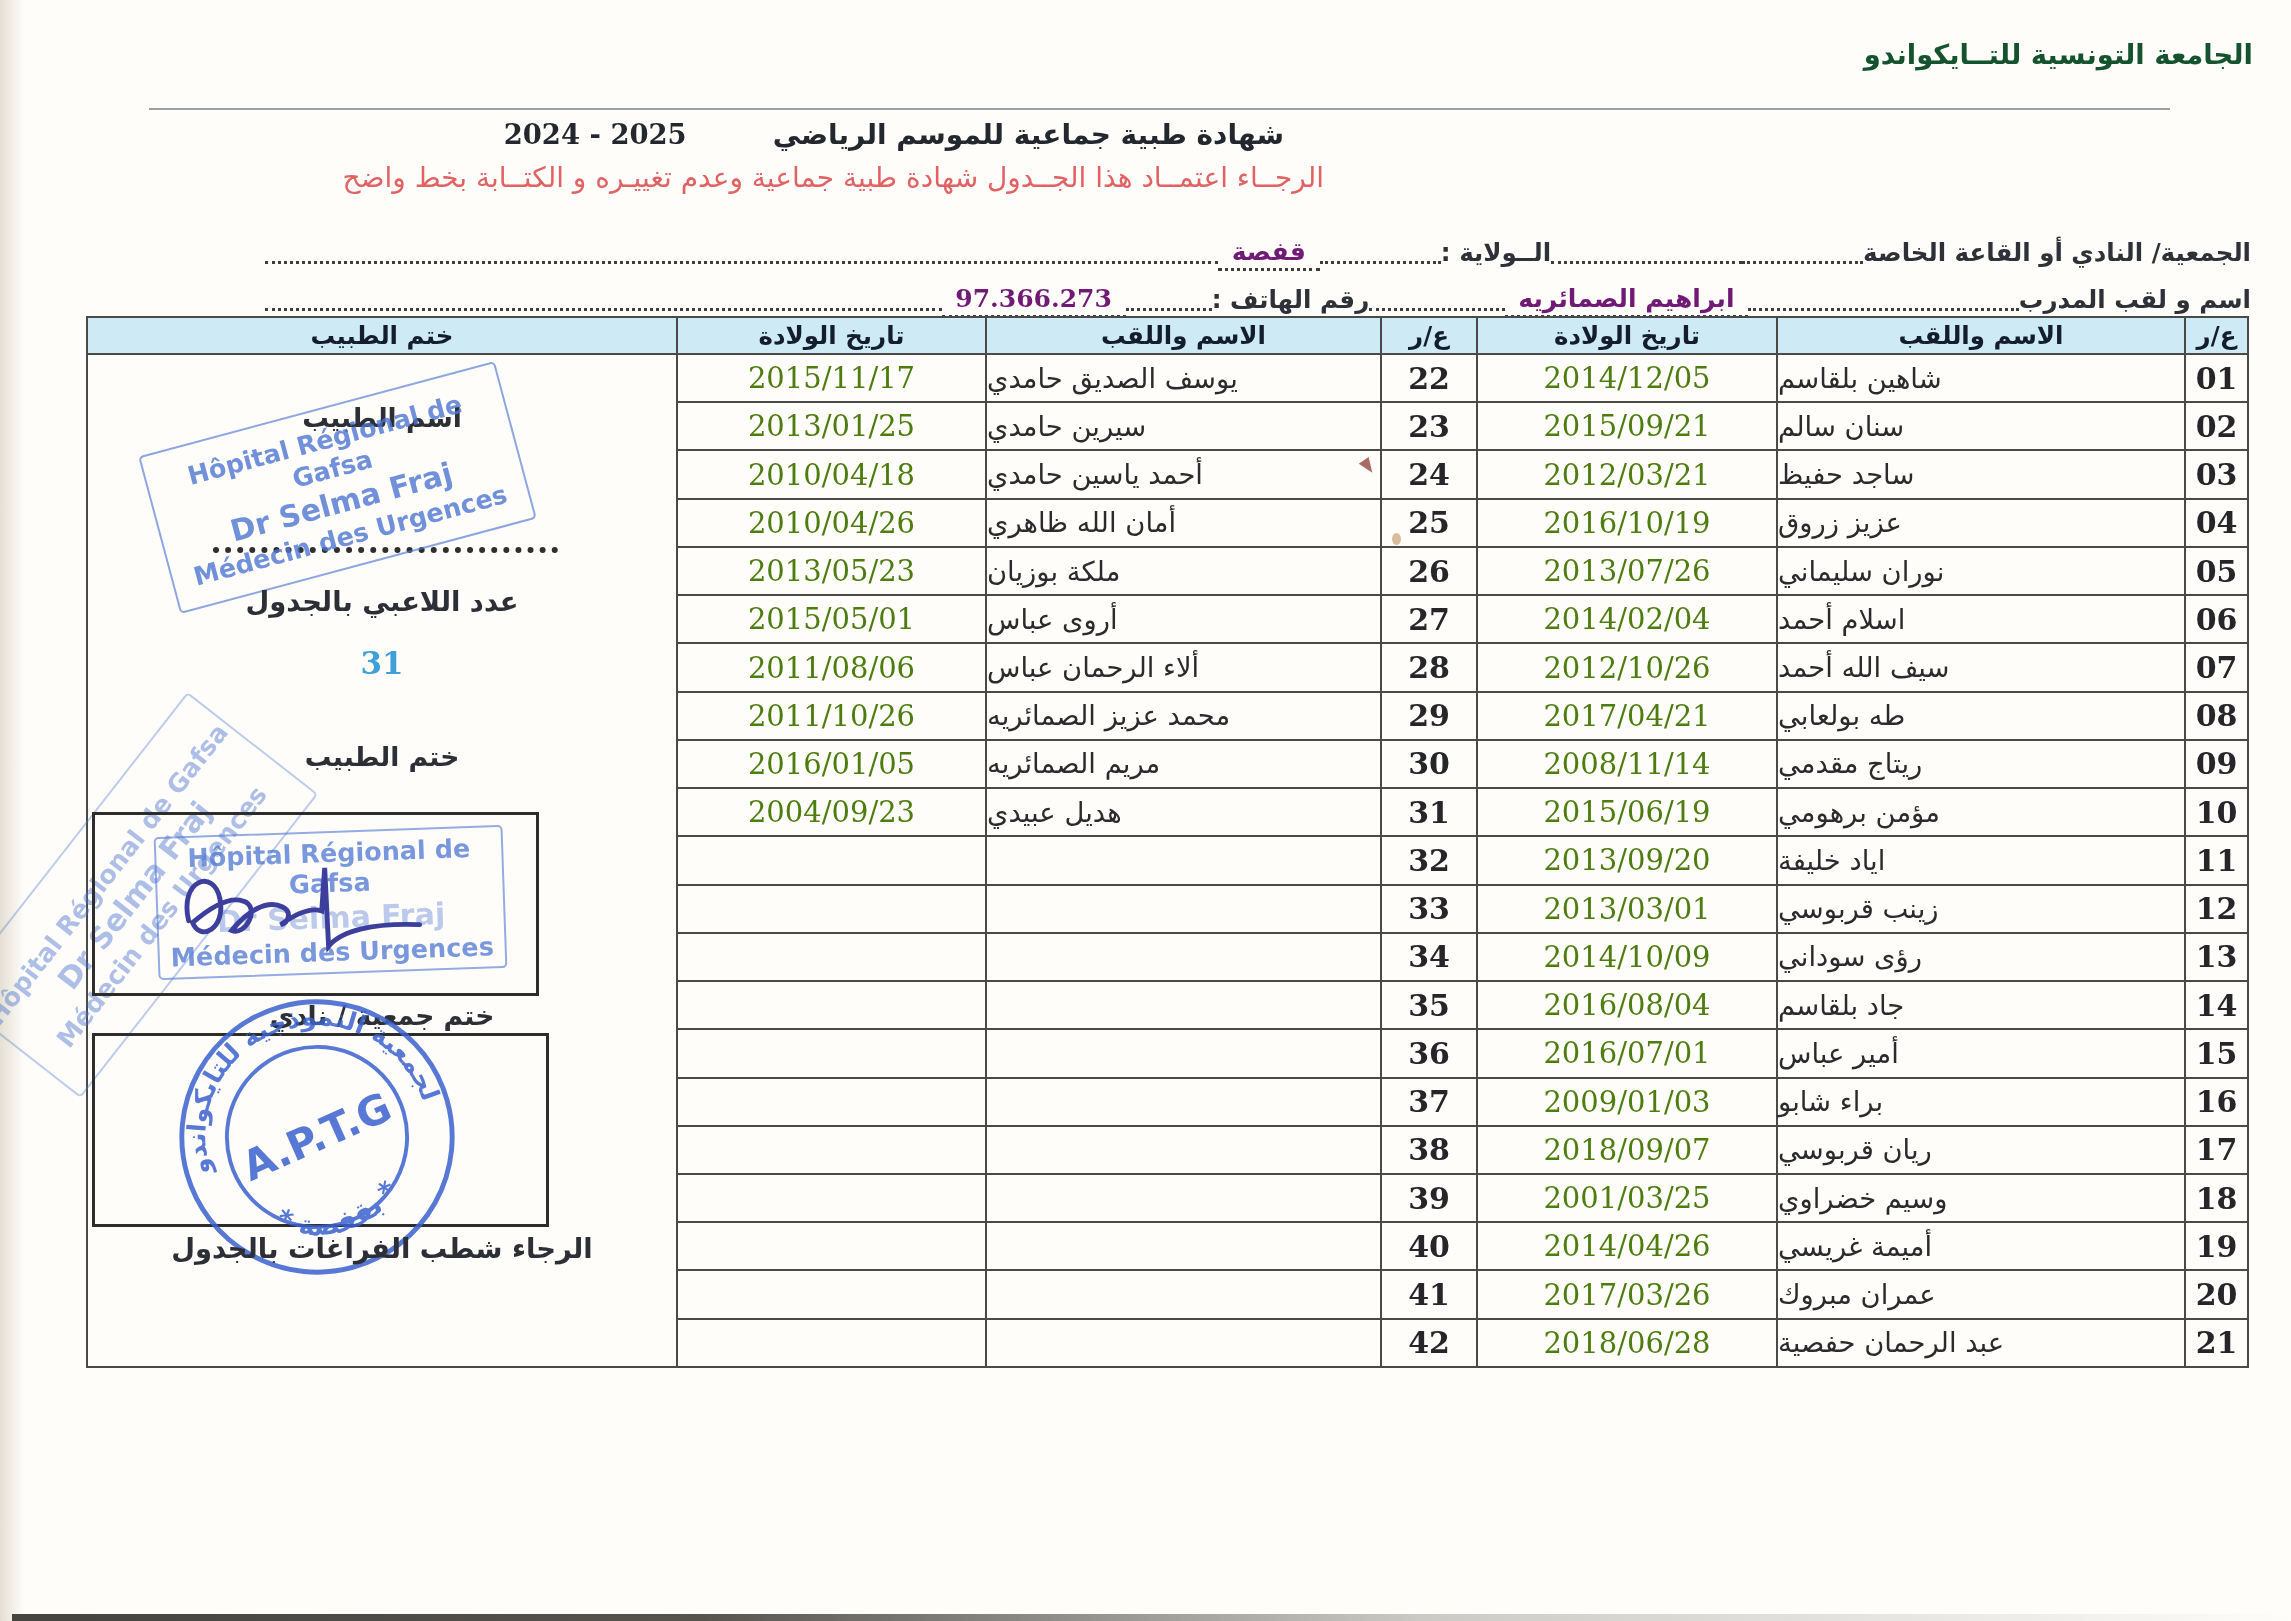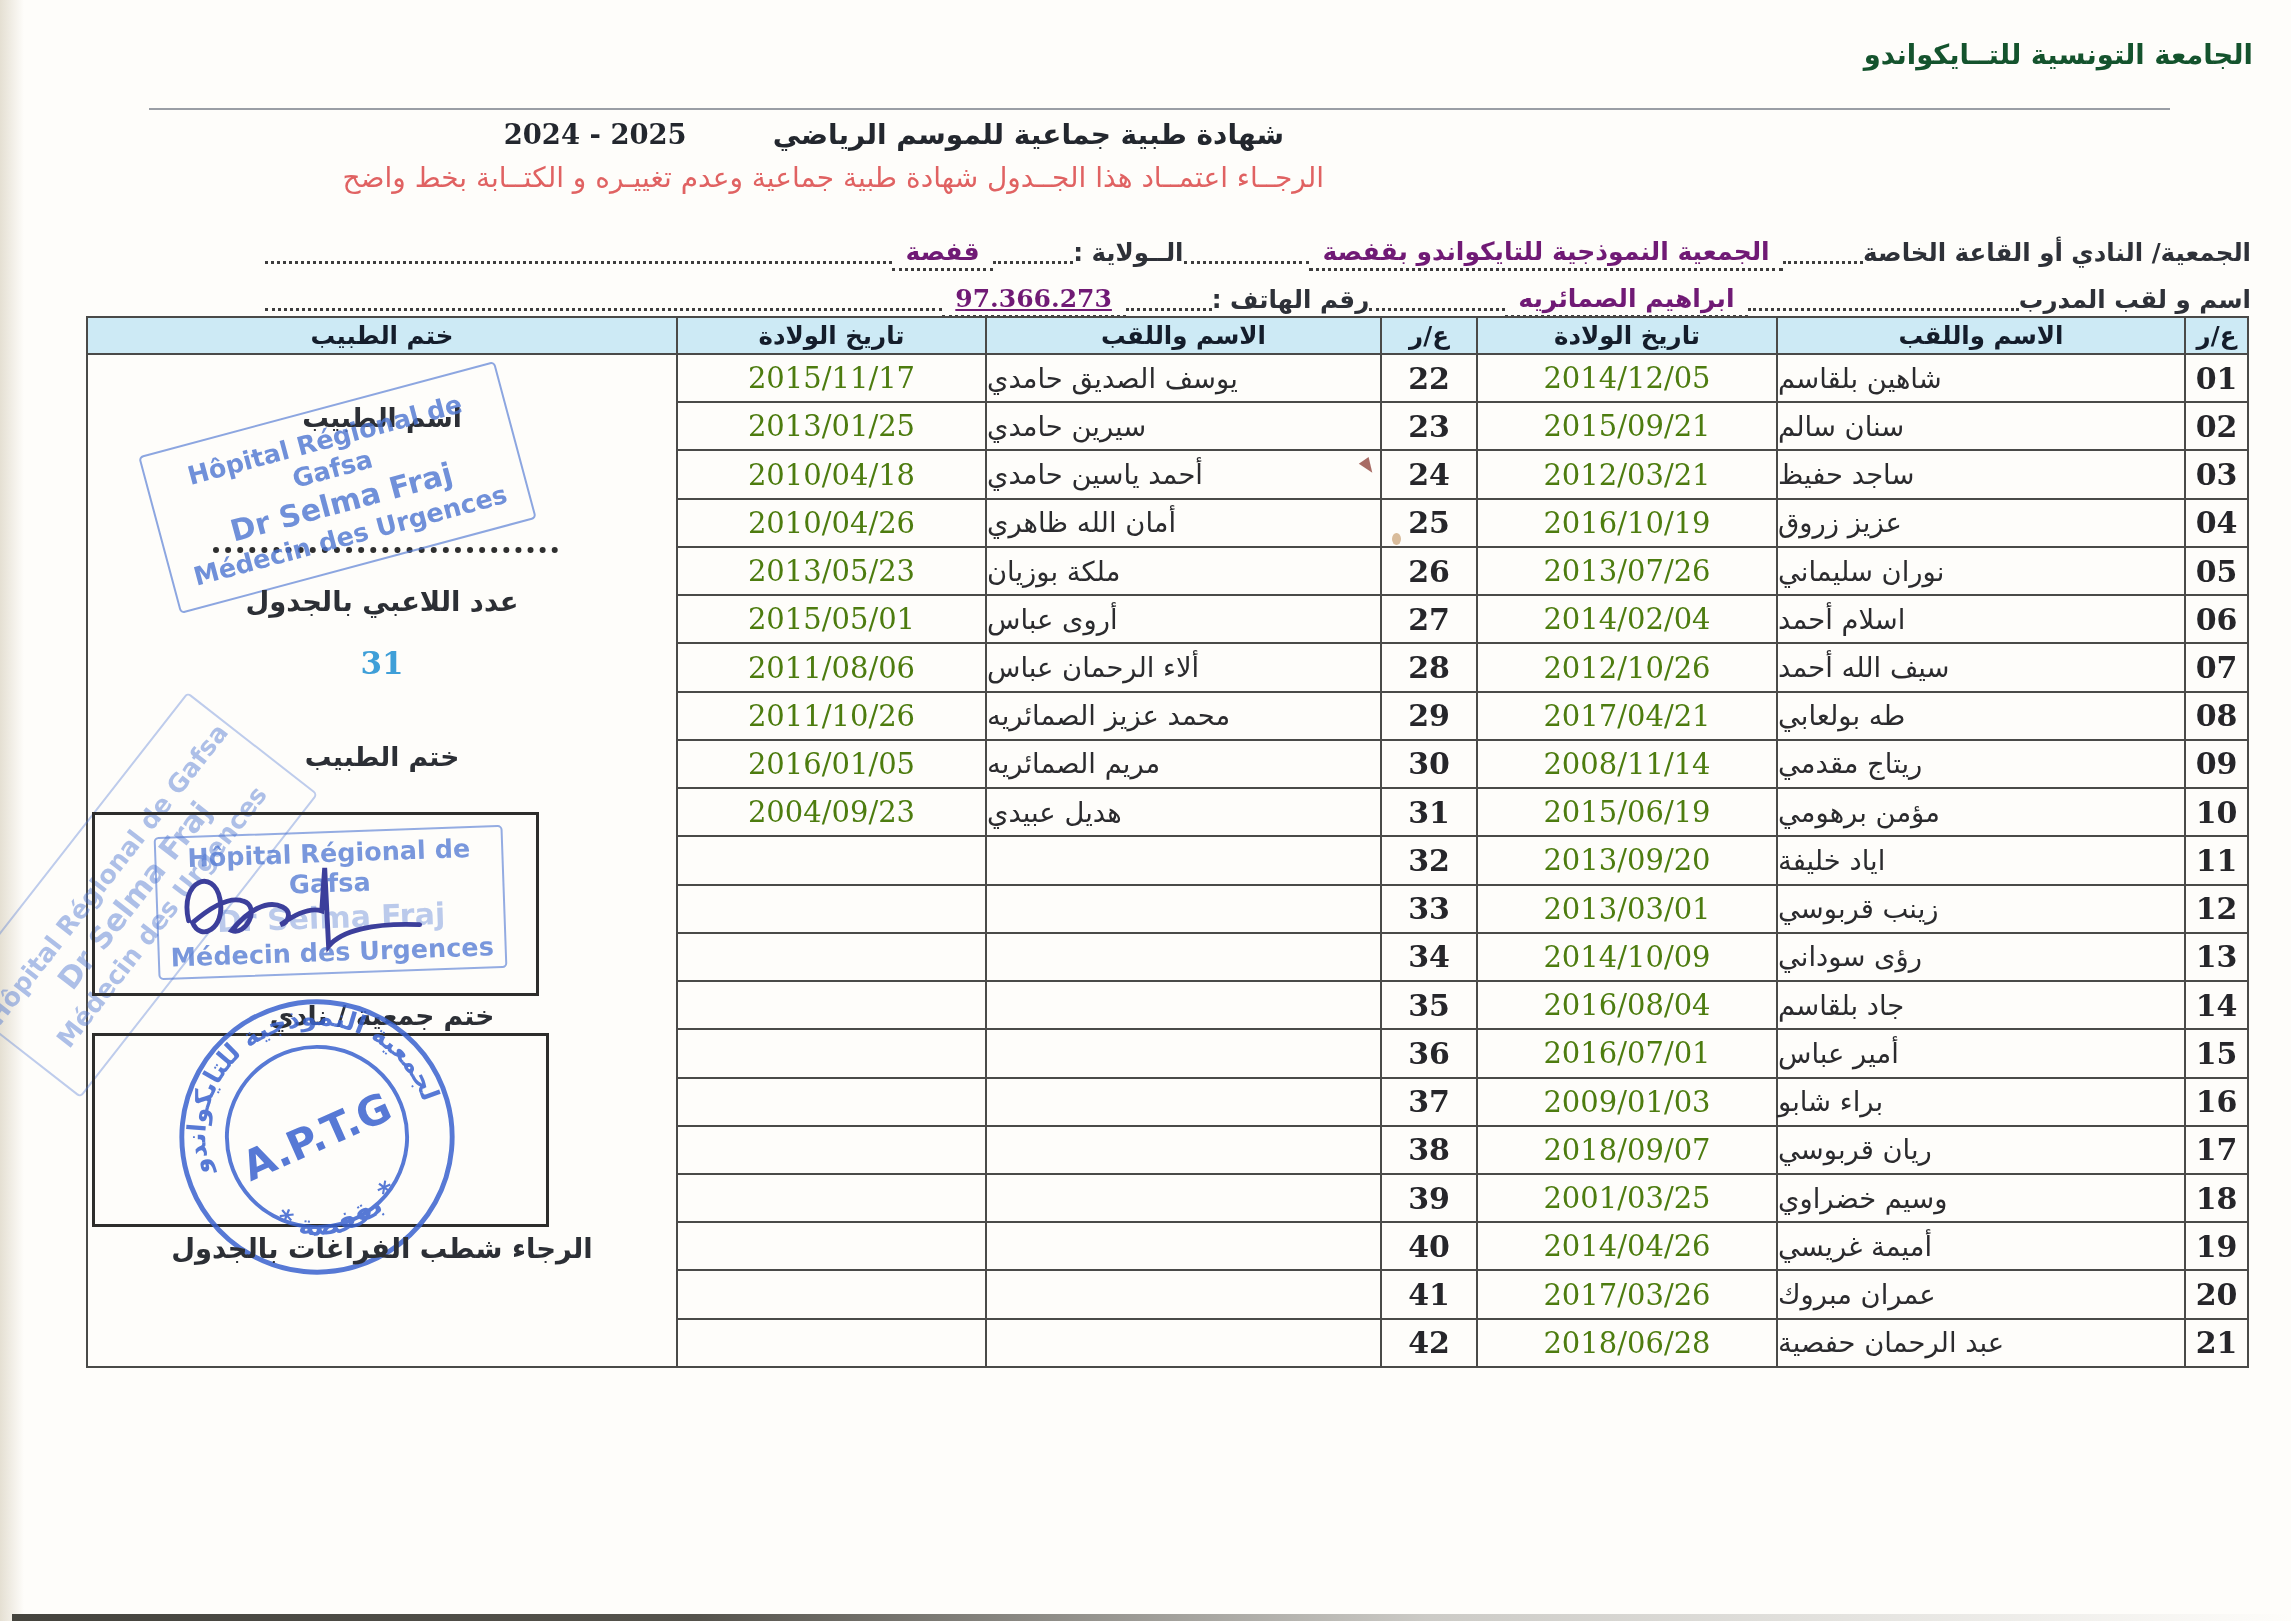--- a/index.html
+++ b/index.html
@@ -28,21 +28,21 @@
   .doc-title{font-size:28px;font-weight:bold;color:#23272e;white-space:nowrap;direction:rtl;}
   .season{font-family:"DejaVu Serif",serif;font-size:27.4px;font-weight:bold;color:#23272e;
     direction:rtl;unicode-bidi:plaintext;white-space:nowrap;direction:rtl;}
   .warning{position:absolute;right:968px;top:161px;font-size:28px;font-weight:normal;color:#e06262;
     direction:rtl;white-space:nowrap;}
   
   .form-line{position:absolute;right:41px;width:1986px;display:flex;direction:rtl;align-items:flex-end;}
   .form-line .lbl{font-size:24.5px;font-weight:bold;color:#2e3138;white-space:nowrap;padding-bottom:3.9px;margin-top:20px;}
   .form-line .val{font-size:25px;font-weight:bold;color:#701a75;white-space:nowrap;
     border-bottom:3.9px dotted #3d3d3d;padding:0 13.7px 2px 13.7px;}
-  .form-line .val.ltr{font-family:"DejaVu Serif",serif;direction:ltr;text-decoration:underline;}
+  .form-line .val.ltr{font-family:"DejaVu Serif",serif;direction:ltr;}
   .leader{border-bottom:3.9px dotted #3d3d3d;height:0;margin-bottom:6.9px;}
   .g1{flex-grow:1.1;} .g2{flex-grow:2.2;} .g3{flex-grow:0.7;} .g4{flex-grow:5.5;}
   
   table.roster{position:absolute;left:86px;top:316px;width:2160px;height:1052px;
     border-collapse:collapse;table-layout:fixed;direction:rtl;}
   table.roster th,table.roster td{border:2px solid #4a4a48;padding:0;overflow:visible;}
   table.roster th{background:#cdeaf5;height:35px;font-size:24.5px;font-weight:bold;color:#141d2b;}
   td.c-num{font-family:"DejaVu Serif",serif;font-size:30px;font-weight:bold;text-align:center;color:#26262a;}
   td.c-name{font-size:27.4px;text-align:left;color:#2b2b2e;direction:rtl;}
   td.c-date{font-family:"DejaVu Serif",serif;font-size:29px;text-align:center;color:#4d7c0f;direction:ltr;}
@@ -74,21 +74,20 @@
 <div class="head-rule"></div>
 <div class="title-row">
   <span class="doc-title">شهادة طبية جماعية للموسم الرياضي</span>
   <span class="season">2024 - 2025</span>
 </div>
 <div class="warning">الرجــاء اعتمــاد هذا الجــدول  شهادة طبية جماعية وعدم تغييـره و الكتــابة بخط واضح</div>
 
 <div class="form-line" style="top:218px;">
   <span class="lbl">الجمعية/ النادي أو القاعة الخاصة</span>
   <span class="leader g3"></span>
-  <span class="val">الجمعية النموذجية للتايكواندو بقفصة</span>
   <span class="leader g1"></span>
   <span class="lbl">الــولاية :</span>
   <span class="leader g3"></span>
   <span class="val">قفصة</span>
   <span class="leader g4"></span>
 </div>
 
 <div class="form-line" style="top:265px;">
   <span class="lbl">اسم و لقب المدرب</span>
   <span class="leader g2"></span>

